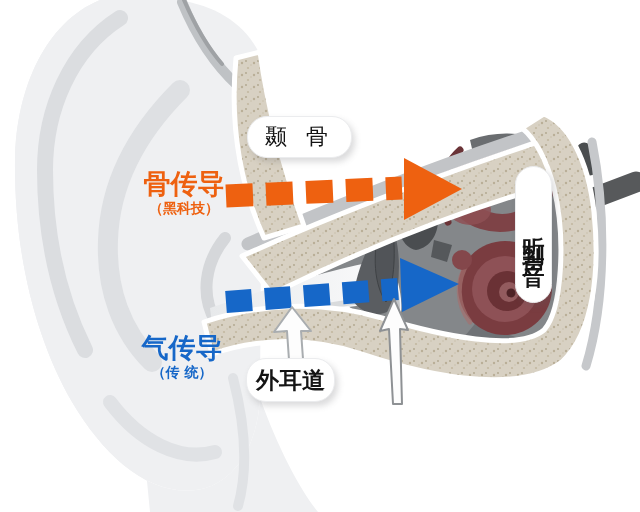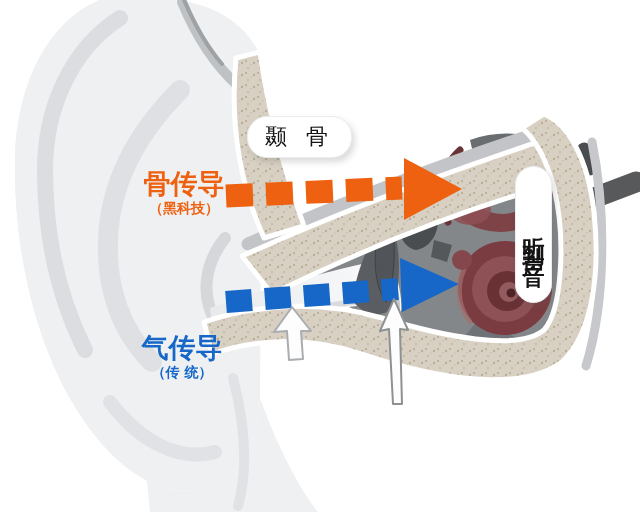--- a/index.html
+++ b/index.html
@@ -142,14 +142,15 @@
     <span class="cond-sub">（黑科技）</span>
   </div>
 
   <div class="overlay cond-label ac">
     <span class="cond-title">气传导</span>
     <span class="cond-sub">（传 统）</span>
   </div>
 
   <div class="pill pill-temporal">颞 骨</div>
   <div class="pill pill-hearsound">听到声音</div>
+  <div class="pill pill-earcanal">外耳道</div>
 
 </div>
 
 </body></html>

